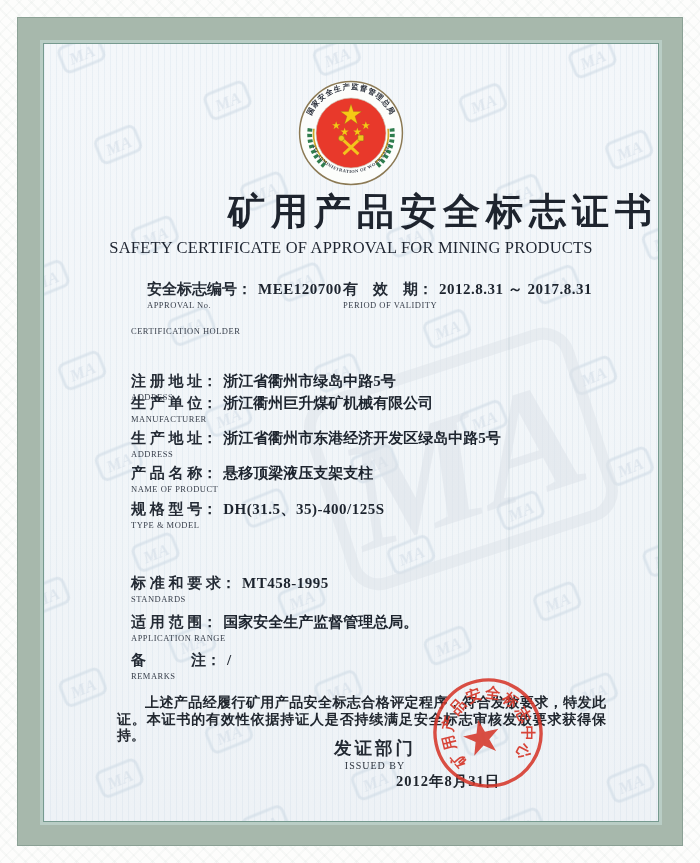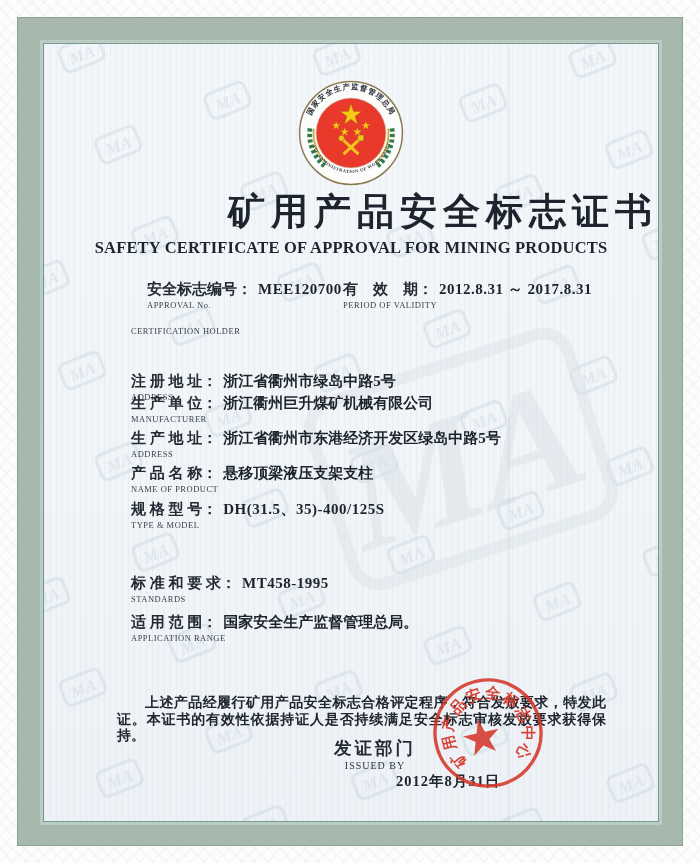--- a/index.html
+++ b/index.html
@@ -43,21 +43,21 @@
   .emblem{position:absolute;left:254px;top:36px;width:106px;height:106px;}
   .emblem text{font-family:"Liberation Serif","DejaVu Serif",serif;}
 
   
   .title-cn{
     position:absolute;left:0;top:143px;width:100%;text-align:right;
     font-size:37px;font-weight:700;letter-spacing:6px;color:#1e242e;white-space:nowrap;
   }
   .title-en{
     position:absolute;left:0;top:194px;width:100%;text-align:center;
-    font-size:16.5px;font-weight:700;letter-spacing:.2px;color:#1d2430;white-space:nowrap;
+    font-size:16.5px;font-weight:400;letter-spacing:.2px;color:#1d2430;white-space:nowrap;
   }
 
   
   .row{position:absolute;white-space:nowrap;}
   .cn-line{font-size:15px;line-height:18px;}
   .lbl{font-weight:700;color:#242b35;}
   .val{font-weight:600;color:#1d242e;margin-left:6px;}
   .en-line{font-size:8.5px;letter-spacing:.5px;color:#3a414d;margin-top:2px;line-height:10px;}
   .num{font-weight:700;letter-spacing:.5px;}
 
@@ -177,20 +177,24 @@
     </div>
 
     <div class="row" style="left:87px;top:530px;">
       <div class="cn-line"><span class="lbl">标 准 和 要 求：</span><span class="val num">MT458-1995</span></div>
       <div class="en-line">STANDARDS</div>
     </div>
     <div class="row" style="left:87px;top:569px;">
       <div class="cn-line"><span class="lbl">适 用 范 围：</span><span class="val">国家安全生产监督管理总局。</span></div>
       <div class="en-line">APPLICATION RANGE</div>
     </div>
+    <div class="row" style="left:87px;top:607px;">
+      <div class="cn-line"><span class="lbl">备　　　注：</span><span class="val">/</span></div>
+      <div class="en-line">REMARKS</div>
+    </div>
 
     <p class="statement">上述产品经履行矿用产品安全标志合格评定程序，符合发放要求，特发此证。本证书的有效性依据持证人是否持续满足安全标志审核发放要求获得保持。</p>
 
     <div class="issuer">
       <div class="issuer-cn">发证部门</div>
       <div class="issuer-en">ISSUED BY</div>
     </div>
     <div class="issue-date">2012年8月31日</div>
 
     <svg class="stamp" viewBox="-70 -70 140 140" xmlns="http://www.w3.org/2000/svg">

